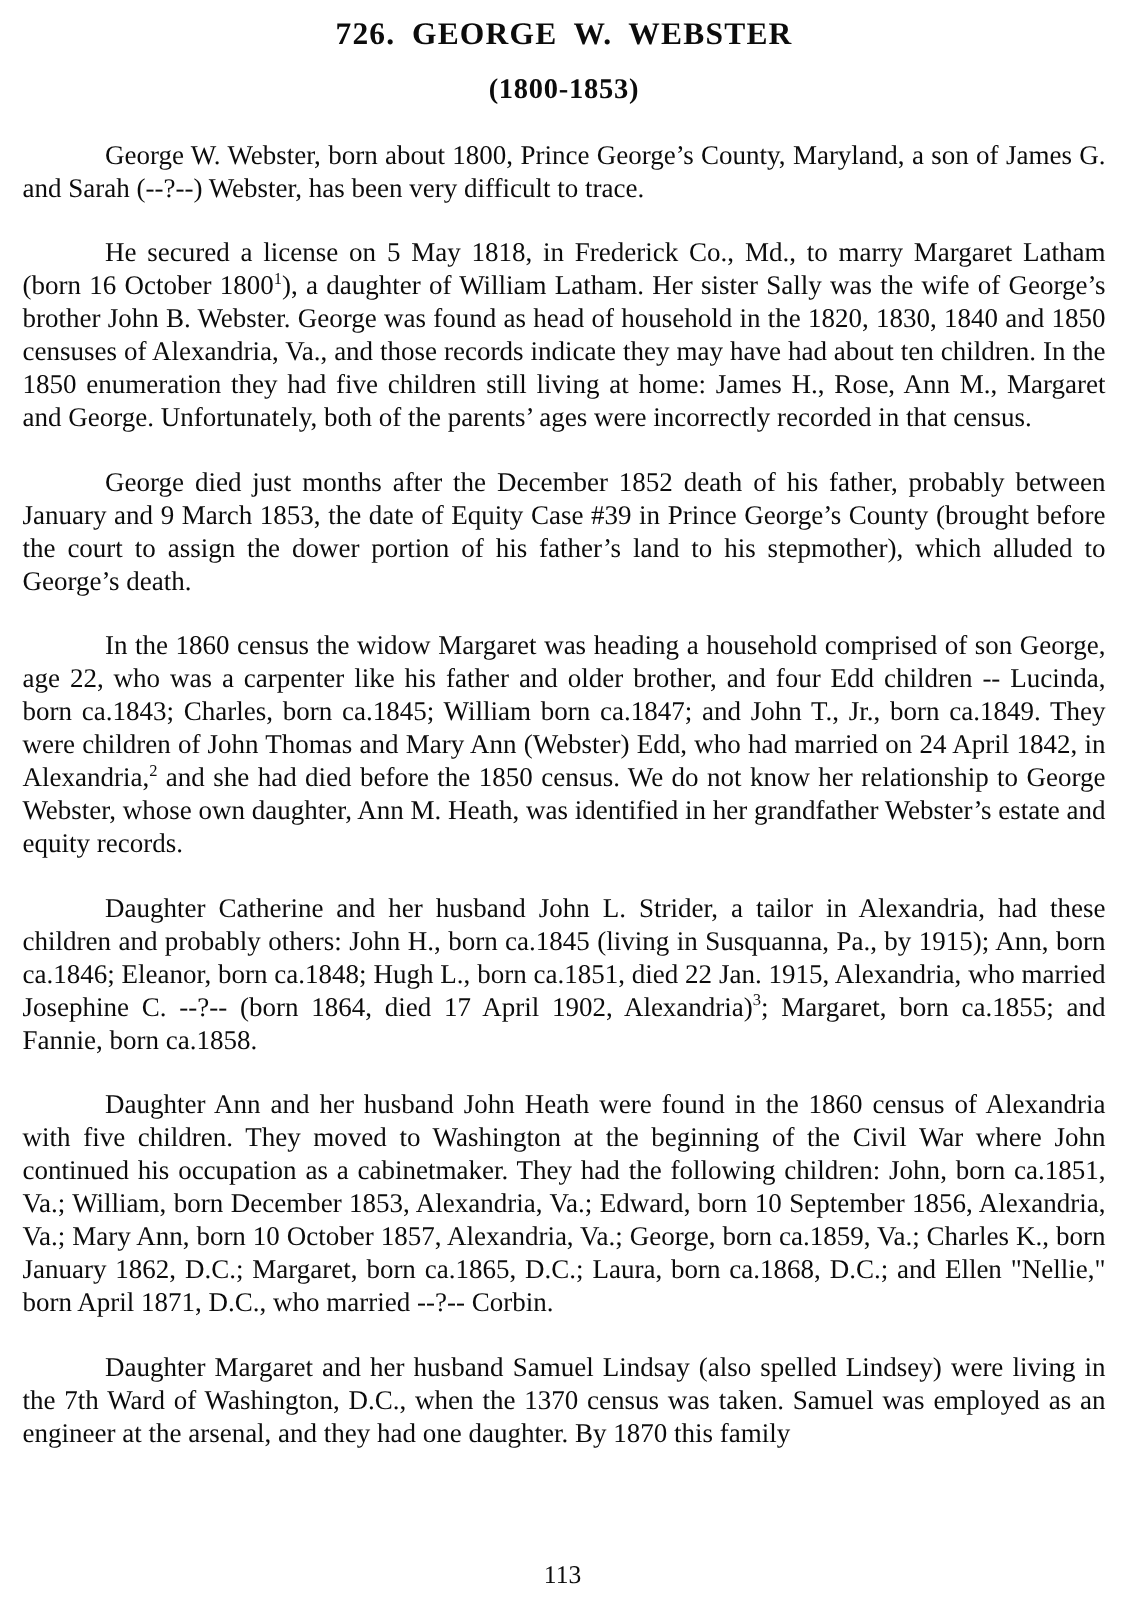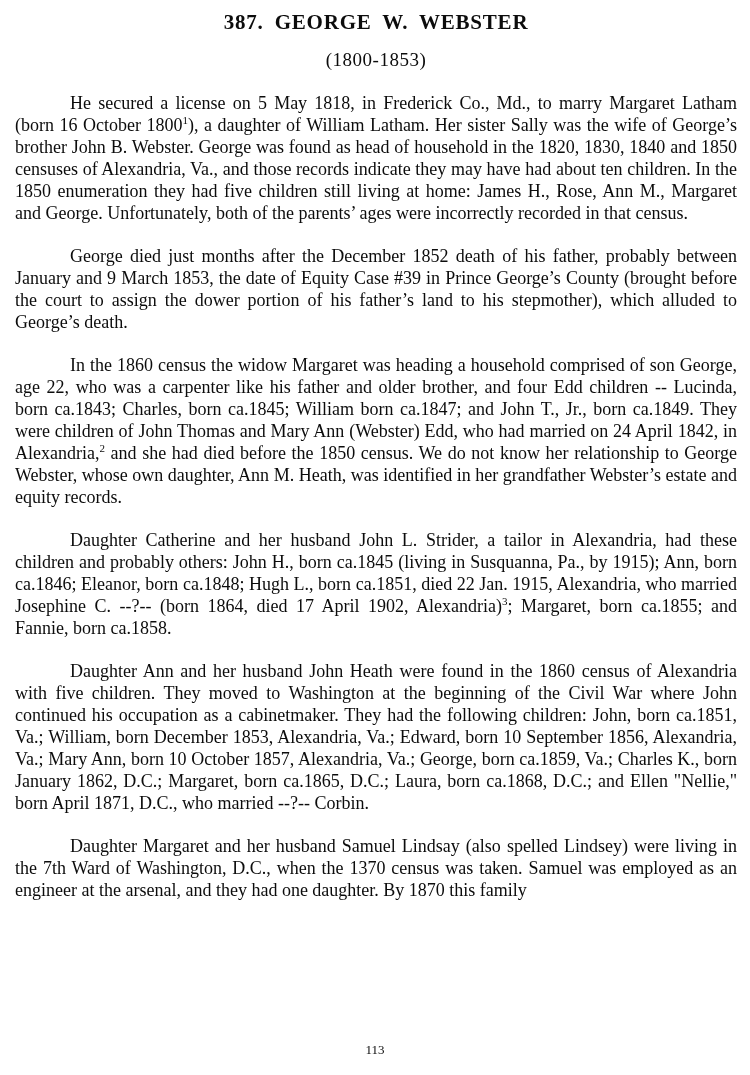--- a/index.html
+++ b/index.html
@@ -24,21 +24,21 @@
     line-height: 24px;
     font-weight: 700;
     text-align: center;
     letter-spacing: 0.8px;
     word-spacing: 5px;
   }
   .doc-subtitle {
     margin: 14px 0 0 0;
     font-size: 19px;
     line-height: 24px;
-    font-weight: 400;
+    font-weight: 700;
     text-align: center;
     letter-spacing: 0.5px;
   }
   .body-text {
     margin-top: 20px;
   }
   p.para {
     margin: 0 0 21px 0;
     font-size: 18px;
     line-height: 22px;
@@ -51,31 +51,32 @@
     vertical-align: super;
     font-size: 11px;
     line-height: 0;
   }
   .page-number {
     position: absolute;
     left: 0;
     right: 0;
     top: 1040px;
     text-align: center;
-    font-size: 13px;
+    font-size: 17px;
     line-height: 20px;
   }
 </style>
 </head>
 <body>
 
 <div class="page">
-  <h1 class="doc-title">387. GEORGE W. WEBSTER</h1>
+  <h1 class="doc-title">726. GEORGE W. WEBSTER</h1>
   <h2 class="doc-subtitle">(1800-1853)</h2>
   <div class="body-text">
+      <p class="para"><span>George W. Webster, born about 1800, Prince George’s County, Maryland, a son of James G. and Sarah (--?--) Webster, has been very difficult to trace.</span></p>
       <p class="para"><span>He secured a license on 5 May 1818, in Frederick Co., Md., to marry Margaret Latham (born 16 October 1800</span><span class="sup">1</span><span>), a daughter of William Latham.  Her sister Sally was the wife of George’s brother John B. Webster.  George was found as head of household in the 1820, 1830, 1840 and 1850 censuses of Alexandria, Va., and those records indicate they may have had about ten children.  In the 1850 enumeration they had five children still living at home: James H., Rose, Ann M., Margaret and George.  Unfortunately, both of the parents’ ages were incorrectly recorded in that census.</span></p>
       <p class="para"><span>George died just months after the December 1852 death of his father, probably between January and 9 March 1853, the date of Equity Case #39 in Prince George’s County (brought before the court to assign the dower portion of his father’s land to his stepmother), which alluded to George’s death.</span></p>
       <p class="para"><span>In the 1860 census the widow Margaret was heading a household comprised of son George, age 22, who was a carpenter like his father and older brother, and four Edd children -- Lucinda, born ca.1843; Charles, born ca.1845; William born ca.1847; and John T., Jr., born ca.1849.  They were children of John Thomas and Mary Ann (Webster) Edd, who had married on 24 April 1842, in Alexandria,</span><span class="sup">2</span><span> and she had died before the 1850 census.  We do not know her relationship to George Webster, whose own daughter, Ann M. Heath, was identified in her grandfather Webster’s estate and equity records.</span></p>
       <p class="para"><span>Daughter Catherine and her husband John L. Strider, a tailor in Alexandria, had these children and probably others: </span><span class="it">John H.</span><span>, born ca.1845 (living in Susquanna, Pa., by 1915); </span><span class="it">Ann</span><span>, born ca.1846; </span><span class="it">Eleanor</span><span>, born ca.1848; </span><span class="it">Hugh L.</span><span>, born ca.1851, died 22 Jan. 1915, Alexandria, who married Josephine C. --?-- (born 1864, died 17 April 1902, Alexandria)</span><span class="sup">3</span><span>; </span><span class="it">Margaret</span><span>, born ca.1855; and </span><span class="it">Fannie</span><span>, born ca.1858.</span></p>
       <p class="para"><span>Daughter Ann and her husband John Heath were found in the 1860 census of Alexandria with five children.  They moved to Washington at the beginning of the Civil War where John continued his occupation as a cabinetmaker.  They had the following children: </span><span class="it">John</span><span>, born ca.1851, Va.; </span><span class="it">William</span><span>, born December 1853, Alexandria, Va.;  </span><span class="it">Edward</span><span>, born 10 September 1856, Alexandria, Va.; </span><span class="it">Mary Ann</span><span>, born 10 October 1857, Alexandria, Va.; </span><span class="it">George</span><span>, born ca.1859, Va.; </span><span class="it">Charles K.</span><span>, born January 1862, D.C.; </span><span class="it">Margaret</span><span>, born ca.1865, D.C.; </span><span class="it">Laura</span><span>, born ca.1868, D.C.; and </span><span class="it">Ellen "Nellie,"</span><span> born April 1871, D.C., who married --?-- Corbin.</span></p>
       <p class="para"><span>Daughter Margaret and her husband Samuel Lindsay (also spelled Lindsey) were living in the 7th Ward of Washington, D.C., when the 1370 census was taken.  Samuel was employed as an engineer at the arsenal, and they had one daughter.  By 1870 this family</span></p>
     </div>
 </div>
 <div class="page-number">113</div>
 

